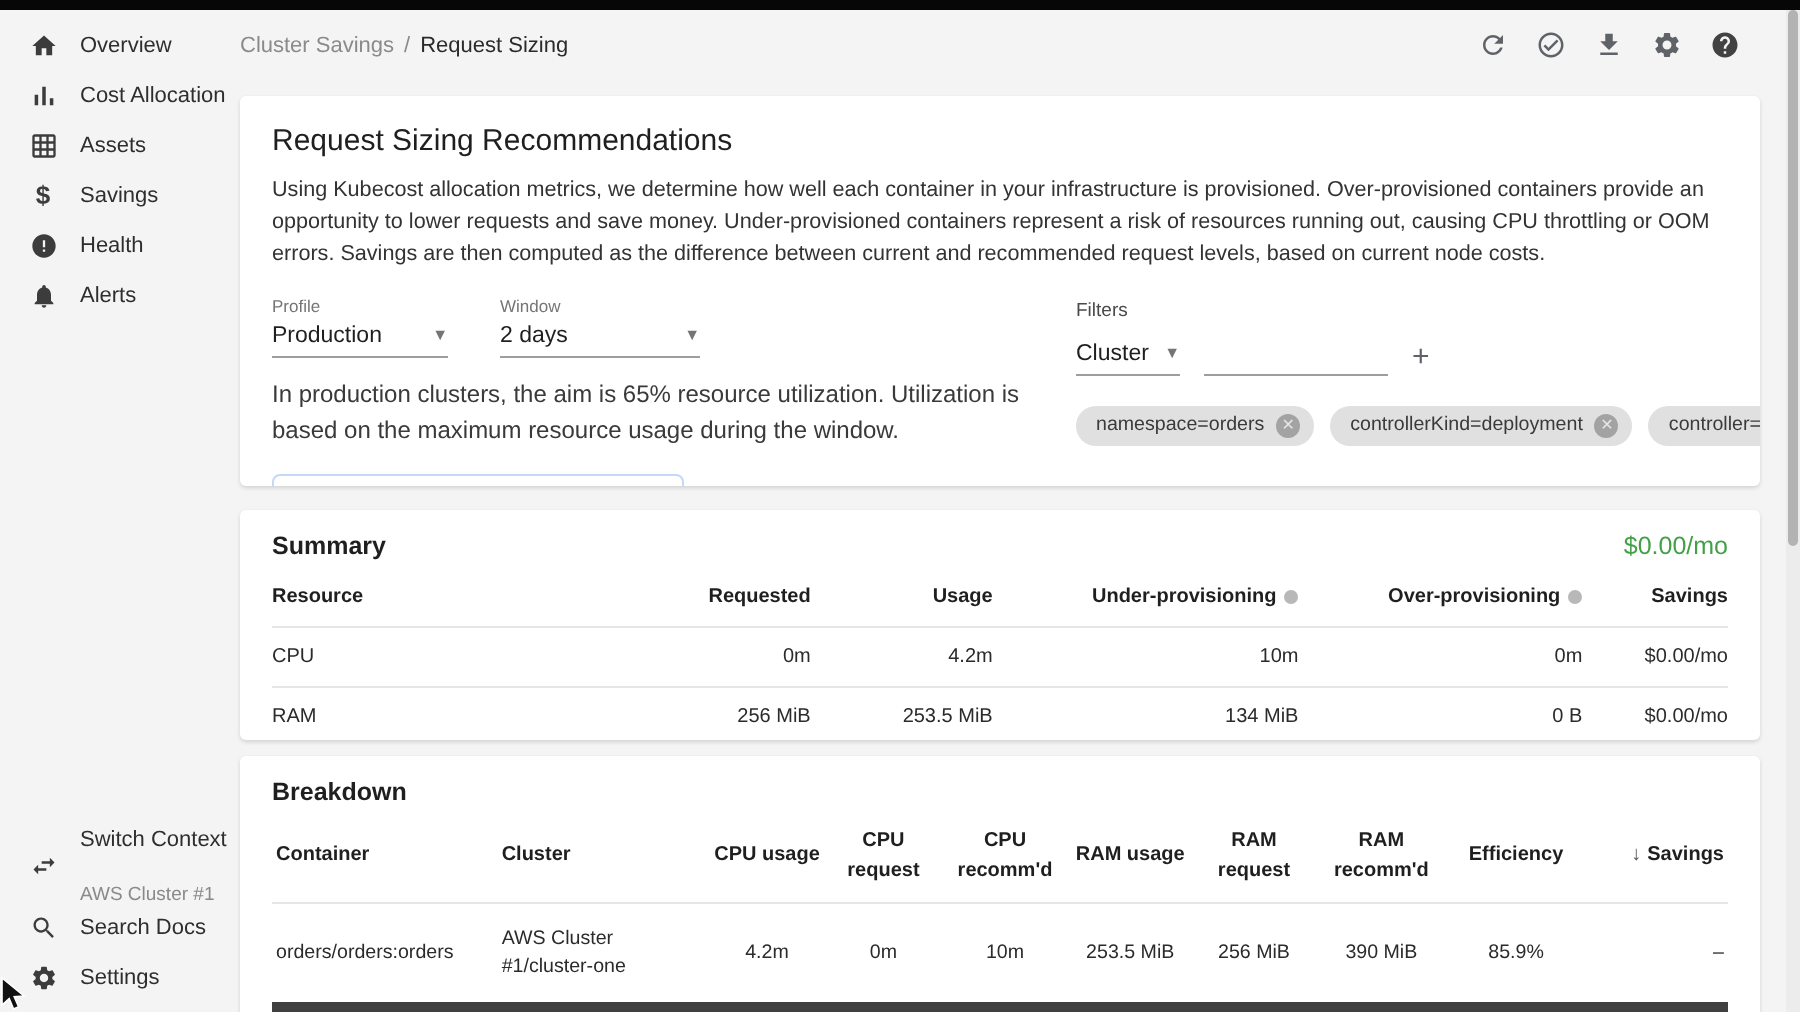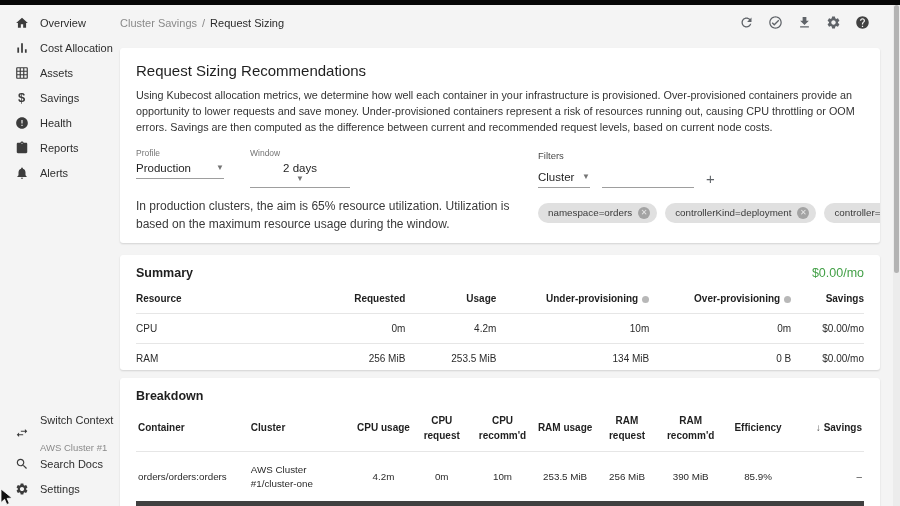--- a/index.html
+++ b/index.html
@@ -48,21 +48,21 @@
   .reco-title { font-size:15px; font-weight:500; color:#1f1f1f; margin:14px 16px 9px; }
   .reco-desc { font-size:10.8px; line-height:1.48; color:#333; margin:0 22px 0 16px; }
   .controls { display:flex; margin:12px 16px 0; }
   .controls-left { width:392px; flex:0 0 392px; }
   .controls-right { flex:1; padding-left:10px; }
   .selects-row { display:flex; gap:26px; }
   .field-label { font-size:8.5px; color:#757575; margin-bottom:3px; }
   .mui-select { display:flex; justify-content:space-between; align-items:center;
                 border-bottom:1px solid #9e9e9e; padding:1px 0 4px; font-size:11.5px; color:#1f1f1f; cursor:pointer; }
   .sel-profile { width:88px; }
-  .sel-window { width:100px;flex-direction:column; }
+  .sel-window { width:100px; }
   .sel-cluster { width:52px; }
   .caret { font-size:8px; color:#757575; }
   .profile-note { font-size:12px; line-height:1.5; color:#3a3a3a; margin-top:9px; width:382px; }
   .setup-btn { display:inline-block; margin-top:13px; background:#fff; border:1px solid #c5d8f7; border-radius:4px;
                color:#4285f4; font-size:10.3px; font-weight:500; letter-spacing:.3px; padding:7px 11px; cursor:pointer;
                font-family:"Liberation Sans", sans-serif; }
   .filters-label { font-size:9.5px; color:#4a4a4a; margin-top:2px; }
   .filters-row { display:flex; align-items:flex-end; margin-top:9px; }
   .filter-input { border:none; border-bottom:1px solid #9e9e9e; width:92px; height:17px; margin-left:12px;
                   font-size:11px; background:transparent; outline:none; }
@@ -130,28 +130,20 @@
       <span class="ic dollar-glyph">$</span>
       <span class="nav-label">Savings</span>
     </div>
     <div class="nav-item">
       <span class="ic">
           <svg viewBox="0 0 24 24">
             <path d="M12 2C6.48 2 2 6.48 2 12s4.48 10 10 10 10-4.48 10-10S17.52 2 12 2zm1 15h-2v-2h2v2zm0-4h-2V7h2v6z"></path>
           </svg>
         </span>
       <span class="nav-label">Health</span>
-    </div>
-    <div class="nav-item">
-      <span class="ic">
-          <svg viewBox="0 0 24 24">
-            <path d="M19 3h-4.18C14.4 1.84 13.3 1 12 1c-1.3 0-2.4.84-2.82 2H5c-1.1 0-2 .9-2 2v14c0 1.1.9 2 2 2h14c1.1 0 2-.9 2-2V5c0-1.1-.9-2-2-2zm-7 0c.55 0 1 .45 1 1s-.45 1-1 1-1-.45-1-1 .45-1 1-1z"></path>
-          </svg>
-        </span>
-      <span class="nav-label">Reports</span>
     </div>
     <div class="nav-item">
       <span class="ic">
           <svg viewBox="0 0 24 24">
             <path d="M12 22c1.1 0 2-.9 2-2h-4c0 1.1.9 2 2 2zm6-6v-5c0-3.07-1.63-5.64-4.5-6.32V4c0-.83-.67-1.5-1.5-1.5s-1.5.67-1.5 1.5v.68C7.64 5.36 6 7.92 6 11v5l-2 2v1h16v-1l-2-2z"></path>
           </svg>
         </span>
       <span class="nav-label">Alerts</span>
     </div>
   </div>

